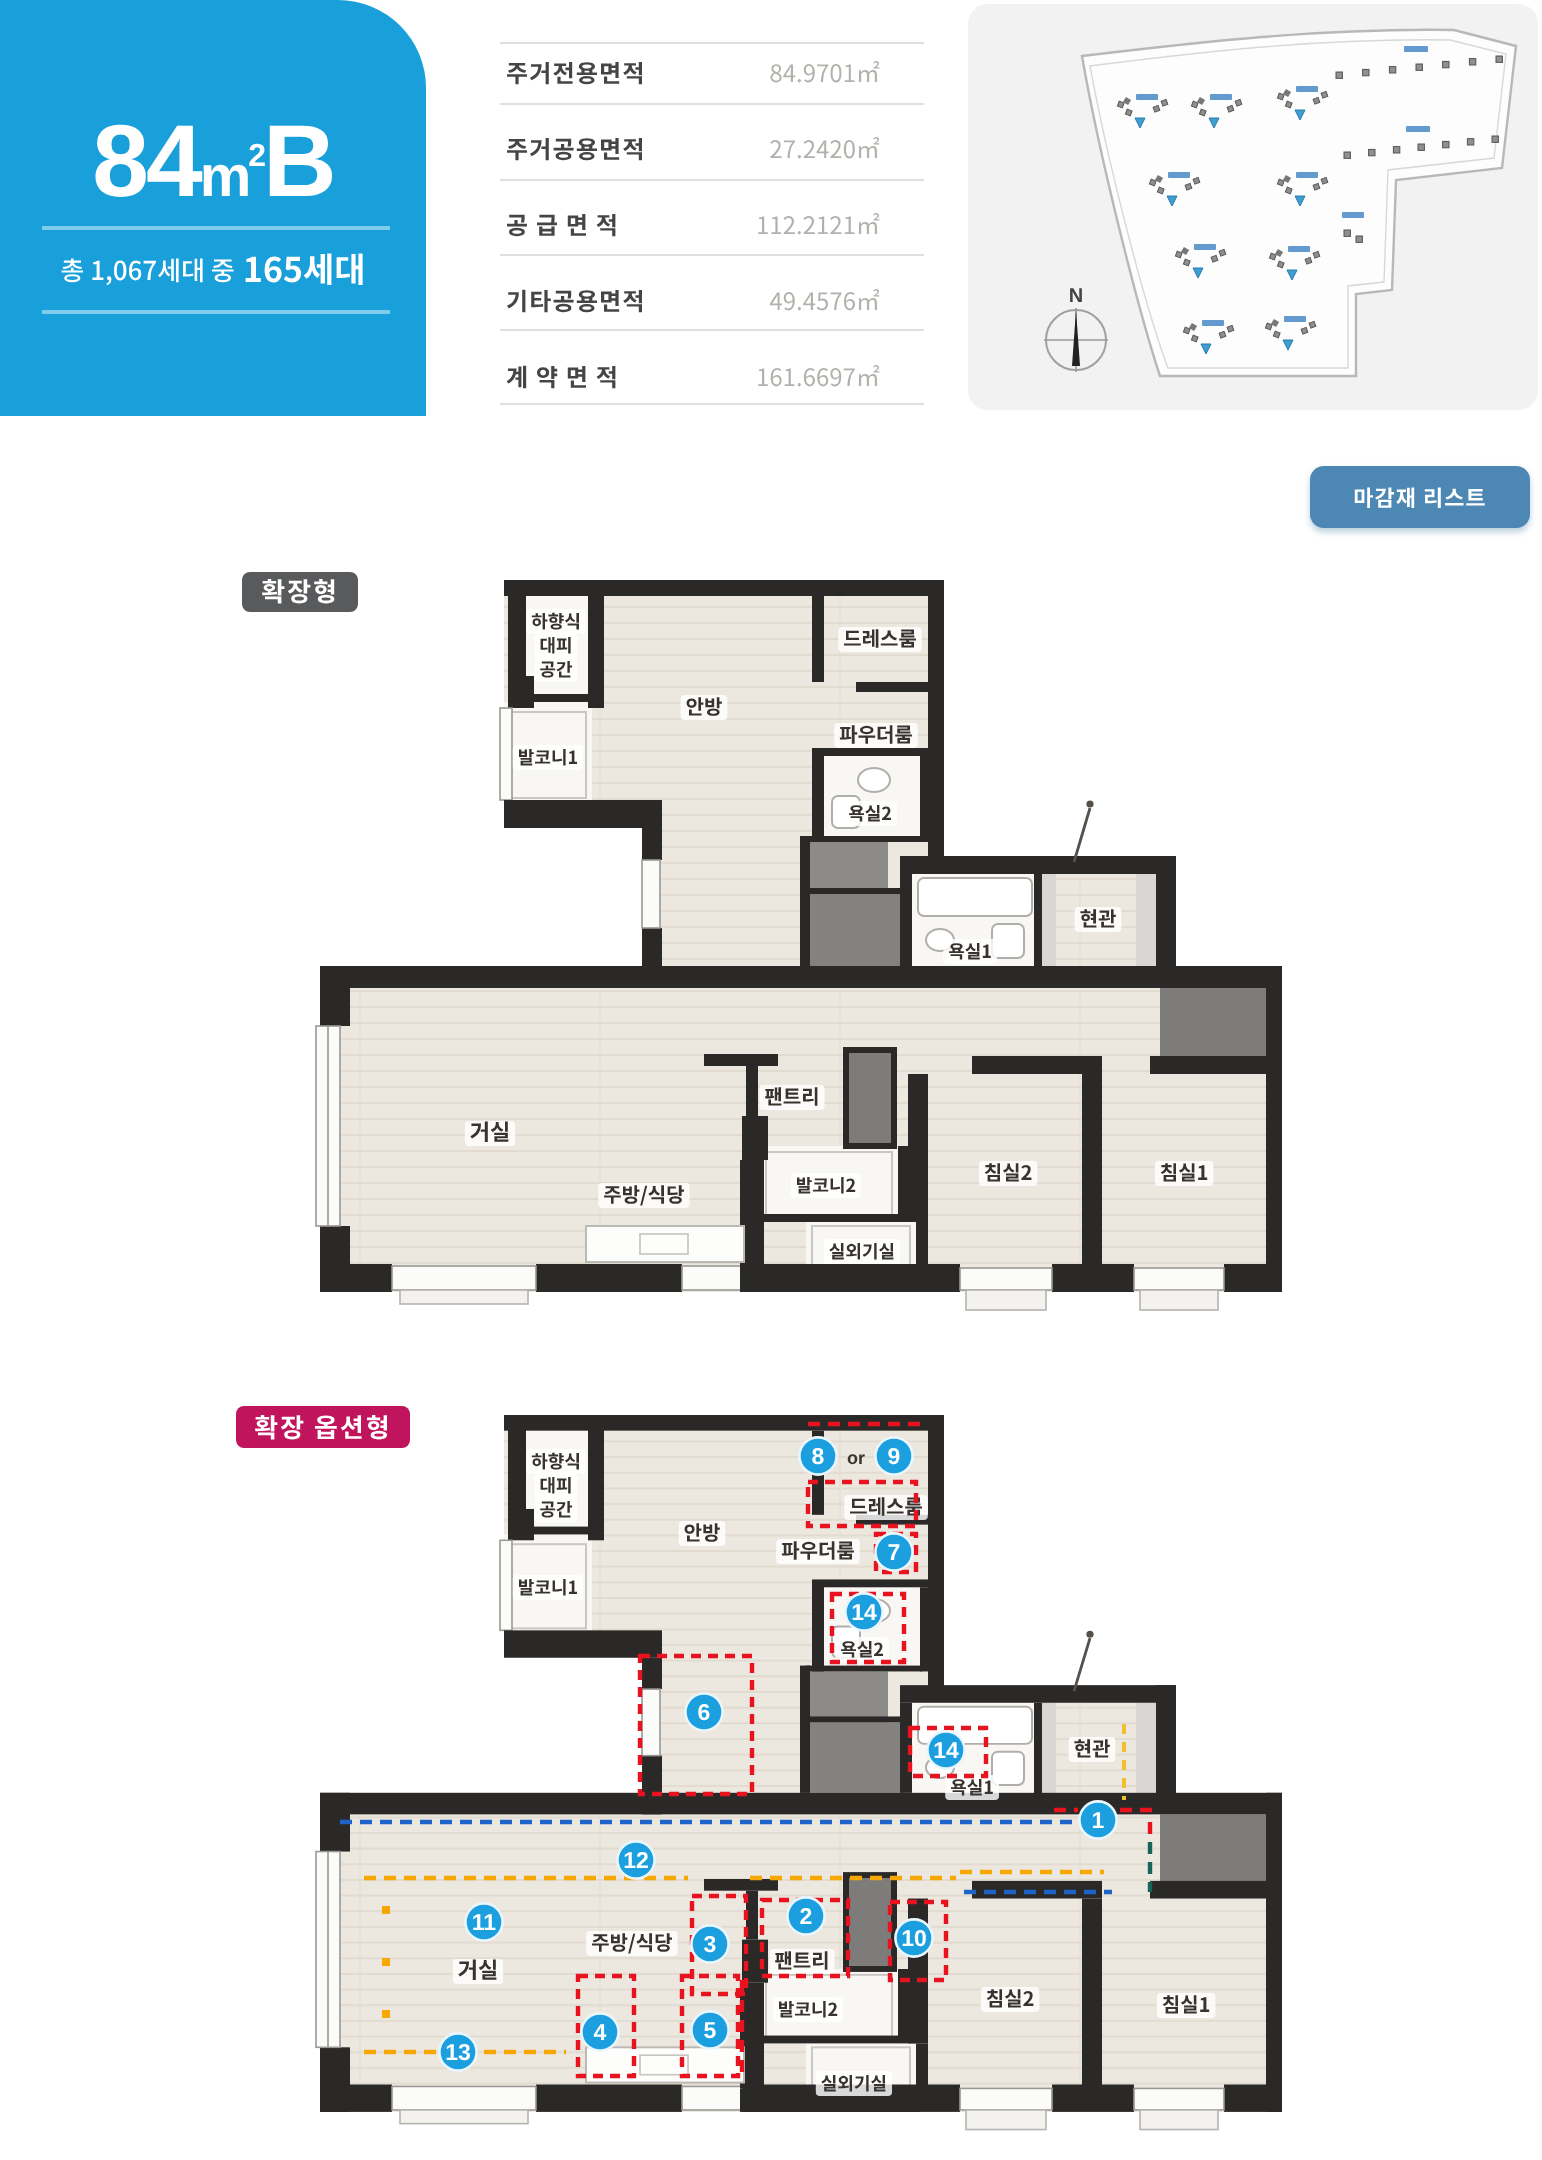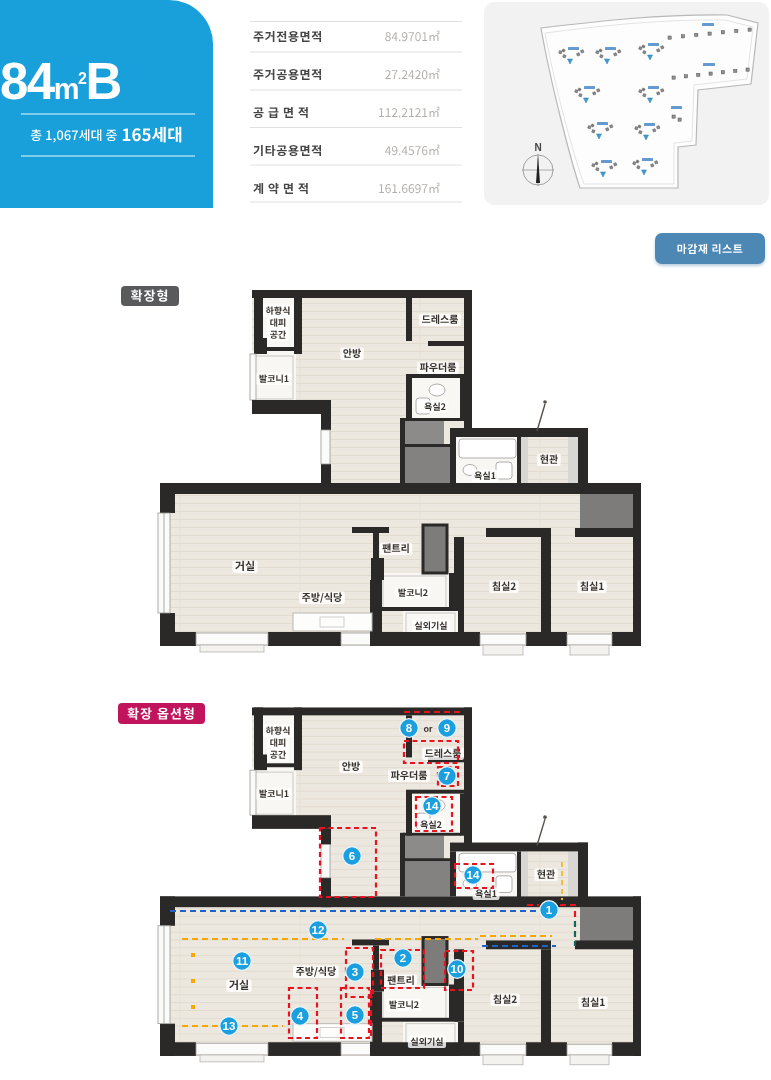--- a/index.html
+++ b/index.html
@@ -1,19 +1,19 @@
 <!DOCTYPE html>
 <html><head><meta charset="utf-8"><style>
 html,body{margin:0;padding:0;}body{width:771px;height:1080px;background:#ffffff;position:relative;font-family:"Liberation Sans",sans-serif;overflow:hidden;}
 .abs{position:absolute;}
 </style></head><body>
 
 <div class="abs" style="left:0;top:0;width:213px;height:208px;background:#199fd9;border-radius:0 44px 0 0;"></div>
 
-<div class="abs" style="left:0;top:55px;width:213px;text-align:left;color:#fff;font-weight:bold;font-size:51px;letter-spacing:-1.5px;line-height:47px;">84<span style="font-size:29px;">m</span><span style="font-size:16px;vertical-align:15px;">2</span>B</div>
+<div class="abs" style="left:0;top:55px;width:213px;text-align:center;color:#fff;font-weight:bold;font-size:51px;letter-spacing:-1.5px;line-height:47px;">84<span style="font-size:29px;">m</span><span style="font-size:16px;vertical-align:15px;">2</span>B</div>
 
 <div class="abs" style="left:21px;top:113px;width:174px;height:1.5px;background:#7fcceb;"></div>
 
 <svg class="abs" style="left:0;top:124px;" width="213" height="24" viewBox="0 0 213 24">
 <path transform="translate(30.2 16)" fill="#ffffff" d="M0.6 -4.7H11.3V-3.7H0.6ZM5.3 -6.1H6.6V-4.2H5.3ZM5.3 -10.8H6.6V-9.1H5.3ZM5.2 -9.0H6.4V-8.8Q6.4 -8.1 6.1 -7.5Q5.7 -7.0 5.1 -6.5Q4.4 -6.1 3.5 -5.9Q2.6 -5.6 1.6 -5.5L1.1 -6.5Q2.1 -6.6 2.8 -6.8Q3.6 -7.0 4.1 -7.3Q4.7 -7.6 4.9 -8.0Q5.2 -8.4 5.2 -8.8ZM5.5 -9.0H6.7V-8.8Q6.7 -8.4 7.0 -8.0Q7.3 -7.6 7.8 -7.3Q8.3 -7.0 9.1 -6.8Q9.8 -6.6 10.8 -6.5L10.4 -5.5Q9.3 -5.6 8.4 -5.9Q7.5 -6.1 6.9 -6.5Q6.2 -7.0 5.9 -7.5Q5.5 -8.1 5.5 -8.8ZM1.7 -9.7H10.3V-8.6H1.7ZM5.9 -2.9Q7.9 -2.9 9.0 -2.4Q10.0 -1.9 10.0 -0.9Q10.0 0.0 9.0 0.5Q7.9 1.1 5.9 1.1Q4.0 1.1 2.9 0.5Q1.9 0.0 1.9 -0.9Q1.9 -1.9 2.9 -2.4Q4.0 -2.9 5.9 -2.9ZM5.9 -1.9Q4.6 -1.9 3.9 -1.7Q3.2 -1.4 3.2 -0.9Q3.2 -0.5 3.9 -0.2Q4.6 0.0 5.9 0.0Q7.3 0.0 8.0 -0.2Q8.7 -0.5 8.7 -0.9Q8.7 -1.4 8.0 -1.7Q7.3 -1.9 5.9 -1.9ZM16.0 0.0V-1.2H18.1V-7.9H16.4V-8.8Q17.1 -9.0 17.6 -9.1Q18.1 -9.3 18.5 -9.6H19.6V-1.2H21.5V0.0ZM23.3 2.6 23.0 1.8Q23.7 1.5 24.0 1.0Q24.4 0.5 24.4 -0.1L24.3 -1.3L24.9 -0.3Q24.8 -0.1 24.6 -0.1Q24.5 -0.0 24.3 -0.0Q23.9 -0.0 23.6 -0.3Q23.3 -0.5 23.3 -1.0Q23.3 -1.4 23.6 -1.7Q23.9 -1.9 24.3 -1.9Q24.9 -1.9 25.2 -1.5Q25.5 -1.1 25.5 -0.3Q25.5 0.7 24.9 1.5Q24.3 2.2 23.3 2.6ZM29.9 0.2Q28.9 0.2 28.2 -0.4Q27.6 -0.9 27.2 -2.0Q26.8 -3.2 26.8 -4.8Q26.8 -6.5 27.2 -7.6Q27.6 -8.7 28.2 -9.2Q28.9 -9.7 29.9 -9.7Q30.8 -9.7 31.5 -9.2Q32.2 -8.7 32.6 -7.6Q33.0 -6.5 33.0 -4.8Q33.0 -3.2 32.6 -2.0Q32.2 -0.9 31.5 -0.4Q30.8 0.2 29.9 0.2ZM29.9 -1.0Q30.4 -1.0 30.7 -1.4Q31.1 -1.8 31.3 -2.6Q31.5 -3.4 31.5 -4.8Q31.5 -6.2 31.3 -7.0Q31.1 -7.8 30.7 -8.2Q30.4 -8.6 29.9 -8.6Q29.4 -8.6 29.0 -8.2Q28.6 -7.8 28.4 -7.0Q28.2 -6.2 28.2 -4.8Q28.2 -3.4 28.4 -2.6Q28.6 -1.8 29.0 -1.4Q29.4 -1.0 29.9 -1.0ZM37.6 0.2Q36.9 0.2 36.3 -0.1Q35.7 -0.4 35.2 -1.0Q34.8 -1.6 34.5 -2.5Q34.3 -3.4 34.3 -4.6Q34.3 -6.0 34.6 -7.0Q34.9 -7.9 35.4 -8.6Q35.9 -9.2 36.5 -9.5Q37.2 -9.7 37.9 -9.7Q38.7 -9.7 39.3 -9.4Q39.9 -9.2 40.3 -8.7L39.5 -7.8Q39.2 -8.1 38.8 -8.3Q38.4 -8.5 38.0 -8.5Q37.3 -8.5 36.8 -8.2Q36.3 -7.8 36.0 -6.9Q35.7 -6.1 35.7 -4.6Q35.7 -3.4 35.9 -2.6Q36.1 -1.8 36.6 -1.4Q37.0 -1.0 37.6 -1.0Q38.0 -1.0 38.3 -1.2Q38.6 -1.5 38.8 -1.9Q39.0 -2.4 39.0 -3.0Q39.0 -3.6 38.9 -4.0Q38.7 -4.4 38.3 -4.7Q38.0 -4.9 37.5 -4.9Q37.0 -4.9 36.6 -4.6Q36.1 -4.3 35.6 -3.7L35.6 -4.8Q35.9 -5.2 36.2 -5.4Q36.6 -5.7 37.0 -5.8Q37.4 -6.0 37.7 -6.0Q38.5 -6.0 39.2 -5.6Q39.8 -5.3 40.1 -4.7Q40.4 -4.0 40.4 -3.0Q40.4 -2.0 40.0 -1.3Q39.7 -0.6 39.0 -0.2Q38.4 0.2 37.6 0.2ZM43.5 0.0Q43.6 -1.3 43.7 -2.4Q43.9 -3.5 44.2 -4.5Q44.5 -5.5 45.0 -6.4Q45.4 -7.3 46.1 -8.3H41.6V-9.6H47.8V-8.7Q47.0 -7.6 46.4 -6.6Q45.9 -5.7 45.6 -4.7Q45.3 -3.7 45.2 -2.5Q45.1 -1.4 45.0 0.0ZM53.7 -6.7H55.8V-5.6H53.7ZM51.3 -9.7H52.4V-7.6Q52.4 -6.6 52.2 -5.7Q52.0 -4.8 51.7 -3.9Q51.4 -3.1 50.8 -2.5Q50.3 -1.8 49.7 -1.4L48.8 -2.4Q49.5 -2.8 49.9 -3.4Q50.4 -3.9 50.7 -4.6Q51.0 -5.3 51.2 -6.1Q51.3 -6.8 51.3 -7.6ZM51.6 -9.7H52.6V-7.6Q52.6 -6.9 52.8 -6.2Q52.9 -5.5 53.2 -4.8Q53.5 -4.2 53.9 -3.6Q54.3 -3.1 54.9 -2.7L54.2 -1.7Q53.5 -2.1 53.0 -2.7Q52.5 -3.4 52.2 -4.2Q51.9 -5.0 51.8 -5.8Q51.6 -6.7 51.6 -7.6ZM57.8 -10.8H59.1V1.1H57.8ZM55.4 -10.6H56.7V0.5H55.4ZM69.8 -10.8H71.1V1.1H69.8ZM68.0 -6.1H70.1V-5.0H68.0ZM67.1 -10.6H68.4V0.5H67.1ZM61.3 -2.9H62.1Q63.0 -2.9 63.6 -2.9Q64.3 -2.9 65.0 -3.0Q65.7 -3.1 66.3 -3.2L66.5 -2.1Q65.7 -1.9 65.1 -1.9Q64.4 -1.8 63.7 -1.8Q63.0 -1.7 62.1 -1.7H61.3ZM61.3 -9.4H65.7V-8.3H62.7V-2.3H61.3ZM80.5 -4.9H81.9V-2.8H80.5ZM75.8 -5.3H86.6V-4.2H75.8ZM81.2 -3.2Q83.1 -3.2 84.2 -2.6Q85.3 -2.1 85.3 -1.1Q85.3 -0.0 84.2 0.5Q83.1 1.1 81.2 1.1Q79.3 1.1 78.2 0.5Q77.1 -0.0 77.1 -1.1Q77.1 -2.1 78.2 -2.6Q79.3 -3.2 81.2 -3.2ZM81.2 -2.1Q80.3 -2.1 79.7 -2.0Q79.1 -1.9 78.8 -1.6Q78.5 -1.4 78.5 -1.1Q78.5 -0.7 78.8 -0.5Q79.1 -0.2 79.7 -0.1Q80.3 0.0 81.2 0.0Q82.1 0.0 82.7 -0.1Q83.3 -0.2 83.6 -0.5Q83.9 -0.7 83.9 -1.1Q83.9 -1.4 83.6 -1.6Q83.3 -1.9 82.7 -2.0Q82.1 -2.1 81.2 -2.1ZM80.3 -9.8H81.5V-9.4Q81.5 -8.9 81.3 -8.4Q81.1 -7.9 80.7 -7.5Q80.2 -7.1 79.7 -6.8Q79.1 -6.4 78.4 -6.2Q77.7 -6.0 76.9 -5.9L76.4 -7.0Q77.1 -7.1 77.7 -7.2Q78.3 -7.4 78.8 -7.6Q79.2 -7.9 79.6 -8.1Q79.9 -8.4 80.1 -8.8Q80.3 -9.1 80.3 -9.4ZM80.9 -9.8H82.1V-9.4Q82.1 -9.1 82.3 -8.8Q82.5 -8.4 82.8 -8.1Q83.2 -7.9 83.6 -7.6Q84.1 -7.4 84.7 -7.2Q85.3 -7.1 86.0 -7.0L85.6 -5.9Q84.7 -6.0 84.0 -6.2Q83.3 -6.4 82.8 -6.8Q82.2 -7.1 81.8 -7.5Q81.4 -7.9 81.1 -8.4Q80.9 -8.9 80.9 -9.4ZM76.8 -10.3H85.6V-9.2H76.8Z"></path>
 <path transform="translate(121.4 17)" fill="#ffffff" d="M1.4 0.0V-2.0H4.1V-10.0H1.8V-11.5Q2.8 -11.7 3.5 -12.0Q4.1 -12.2 4.7 -12.6H6.6V-2.0H9.0V0.0ZM15.4 0.2Q14.5 0.2 13.7 -0.1Q12.9 -0.5 12.2 -1.3Q11.6 -2.1 11.2 -3.3Q10.9 -4.5 10.9 -6.1Q10.9 -7.9 11.3 -9.1Q11.7 -10.4 12.4 -11.2Q13.0 -12.0 13.9 -12.4Q14.8 -12.8 15.8 -12.8Q16.9 -12.8 17.8 -12.4Q18.6 -12.0 19.2 -11.4L17.8 -9.9Q17.5 -10.3 17.0 -10.5Q16.4 -10.8 15.9 -10.8Q15.1 -10.8 14.5 -10.4Q13.9 -9.9 13.5 -8.9Q13.2 -7.9 13.2 -6.1Q13.2 -4.5 13.5 -3.5Q13.7 -2.5 14.2 -2.1Q14.7 -1.7 15.4 -1.7Q15.8 -1.7 16.2 -1.9Q16.6 -2.2 16.8 -2.7Q17.1 -3.2 17.1 -4.0Q17.1 -4.7 16.8 -5.2Q16.6 -5.7 16.2 -5.9Q15.8 -6.1 15.3 -6.1Q14.8 -6.1 14.2 -5.8Q13.6 -5.5 13.2 -4.7L13.0 -6.4Q13.4 -6.9 13.8 -7.2Q14.3 -7.6 14.8 -7.7Q15.3 -7.9 15.7 -7.9Q16.8 -7.9 17.6 -7.5Q18.4 -7.1 18.9 -6.2Q19.4 -5.3 19.4 -4.0Q19.4 -2.7 18.8 -1.7Q18.3 -0.8 17.4 -0.3Q16.5 0.2 15.4 0.2ZM24.8 0.2Q23.8 0.2 23.0 0.0Q22.2 -0.2 21.6 -0.6Q21.0 -1.0 20.5 -1.5L21.7 -3.1Q22.0 -2.7 22.4 -2.4Q22.9 -2.1 23.4 -2.0Q23.9 -1.8 24.4 -1.8Q25.1 -1.8 25.6 -2.1Q26.1 -2.3 26.4 -2.9Q26.7 -3.4 26.7 -4.1Q26.7 -5.2 26.1 -5.8Q25.5 -6.4 24.5 -6.4Q24.0 -6.4 23.6 -6.2Q23.2 -6.1 22.6 -5.7L21.5 -6.5L21.9 -12.6H28.6V-10.5H24.0L23.8 -7.8Q24.1 -8.0 24.5 -8.1Q24.9 -8.2 25.3 -8.2Q26.3 -8.2 27.2 -7.7Q28.1 -7.3 28.6 -6.4Q29.2 -5.6 29.2 -4.2Q29.2 -2.8 28.5 -1.8Q27.9 -0.8 26.9 -0.3Q25.9 0.2 24.8 0.2ZM37.0 -8.9H39.6V-7.1H37.0ZM33.6 -12.9H35.3V-10.2Q35.3 -8.9 35.2 -7.6Q35.0 -6.3 34.5 -5.2Q34.1 -4.0 33.5 -3.1Q32.8 -2.2 31.8 -1.6L30.5 -3.3Q31.4 -3.9 32.0 -4.6Q32.6 -5.4 32.9 -6.3Q33.3 -7.2 33.5 -8.2Q33.6 -9.2 33.6 -10.2ZM34.1 -12.9H35.8V-10.3Q35.8 -9.4 36.0 -8.4Q36.1 -7.5 36.4 -6.6Q36.7 -5.7 37.3 -5.0Q37.8 -4.3 38.6 -3.7L37.4 -2.0Q36.5 -2.6 35.8 -3.4Q35.2 -4.3 34.8 -5.5Q34.4 -6.6 34.3 -7.8Q34.1 -9.1 34.1 -10.3ZM42.2 -14.2H44.3V1.5H42.2ZM38.9 -14.0H41.1V0.8H38.9ZM57.8 -14.2H59.9V1.5H57.8ZM55.7 -8.2H58.3V-6.4H55.7ZM54.3 -14.0H56.4V0.8H54.3ZM46.9 -3.9H48.0Q48.9 -3.9 49.8 -3.9Q50.7 -4.0 51.6 -4.0Q52.5 -4.1 53.4 -4.3L53.6 -2.5Q52.6 -2.3 51.7 -2.2Q50.8 -2.1 49.9 -2.1Q49.0 -2.0 48.0 -2.0H46.9ZM46.9 -12.4H52.7V-10.6H49.1V-3.0H46.9Z"></path>
 </svg>
 
 <div class="abs" style="left:21px;top:155px;width:174px;height:1.5px;background:#7fcceb;"></div>
 

